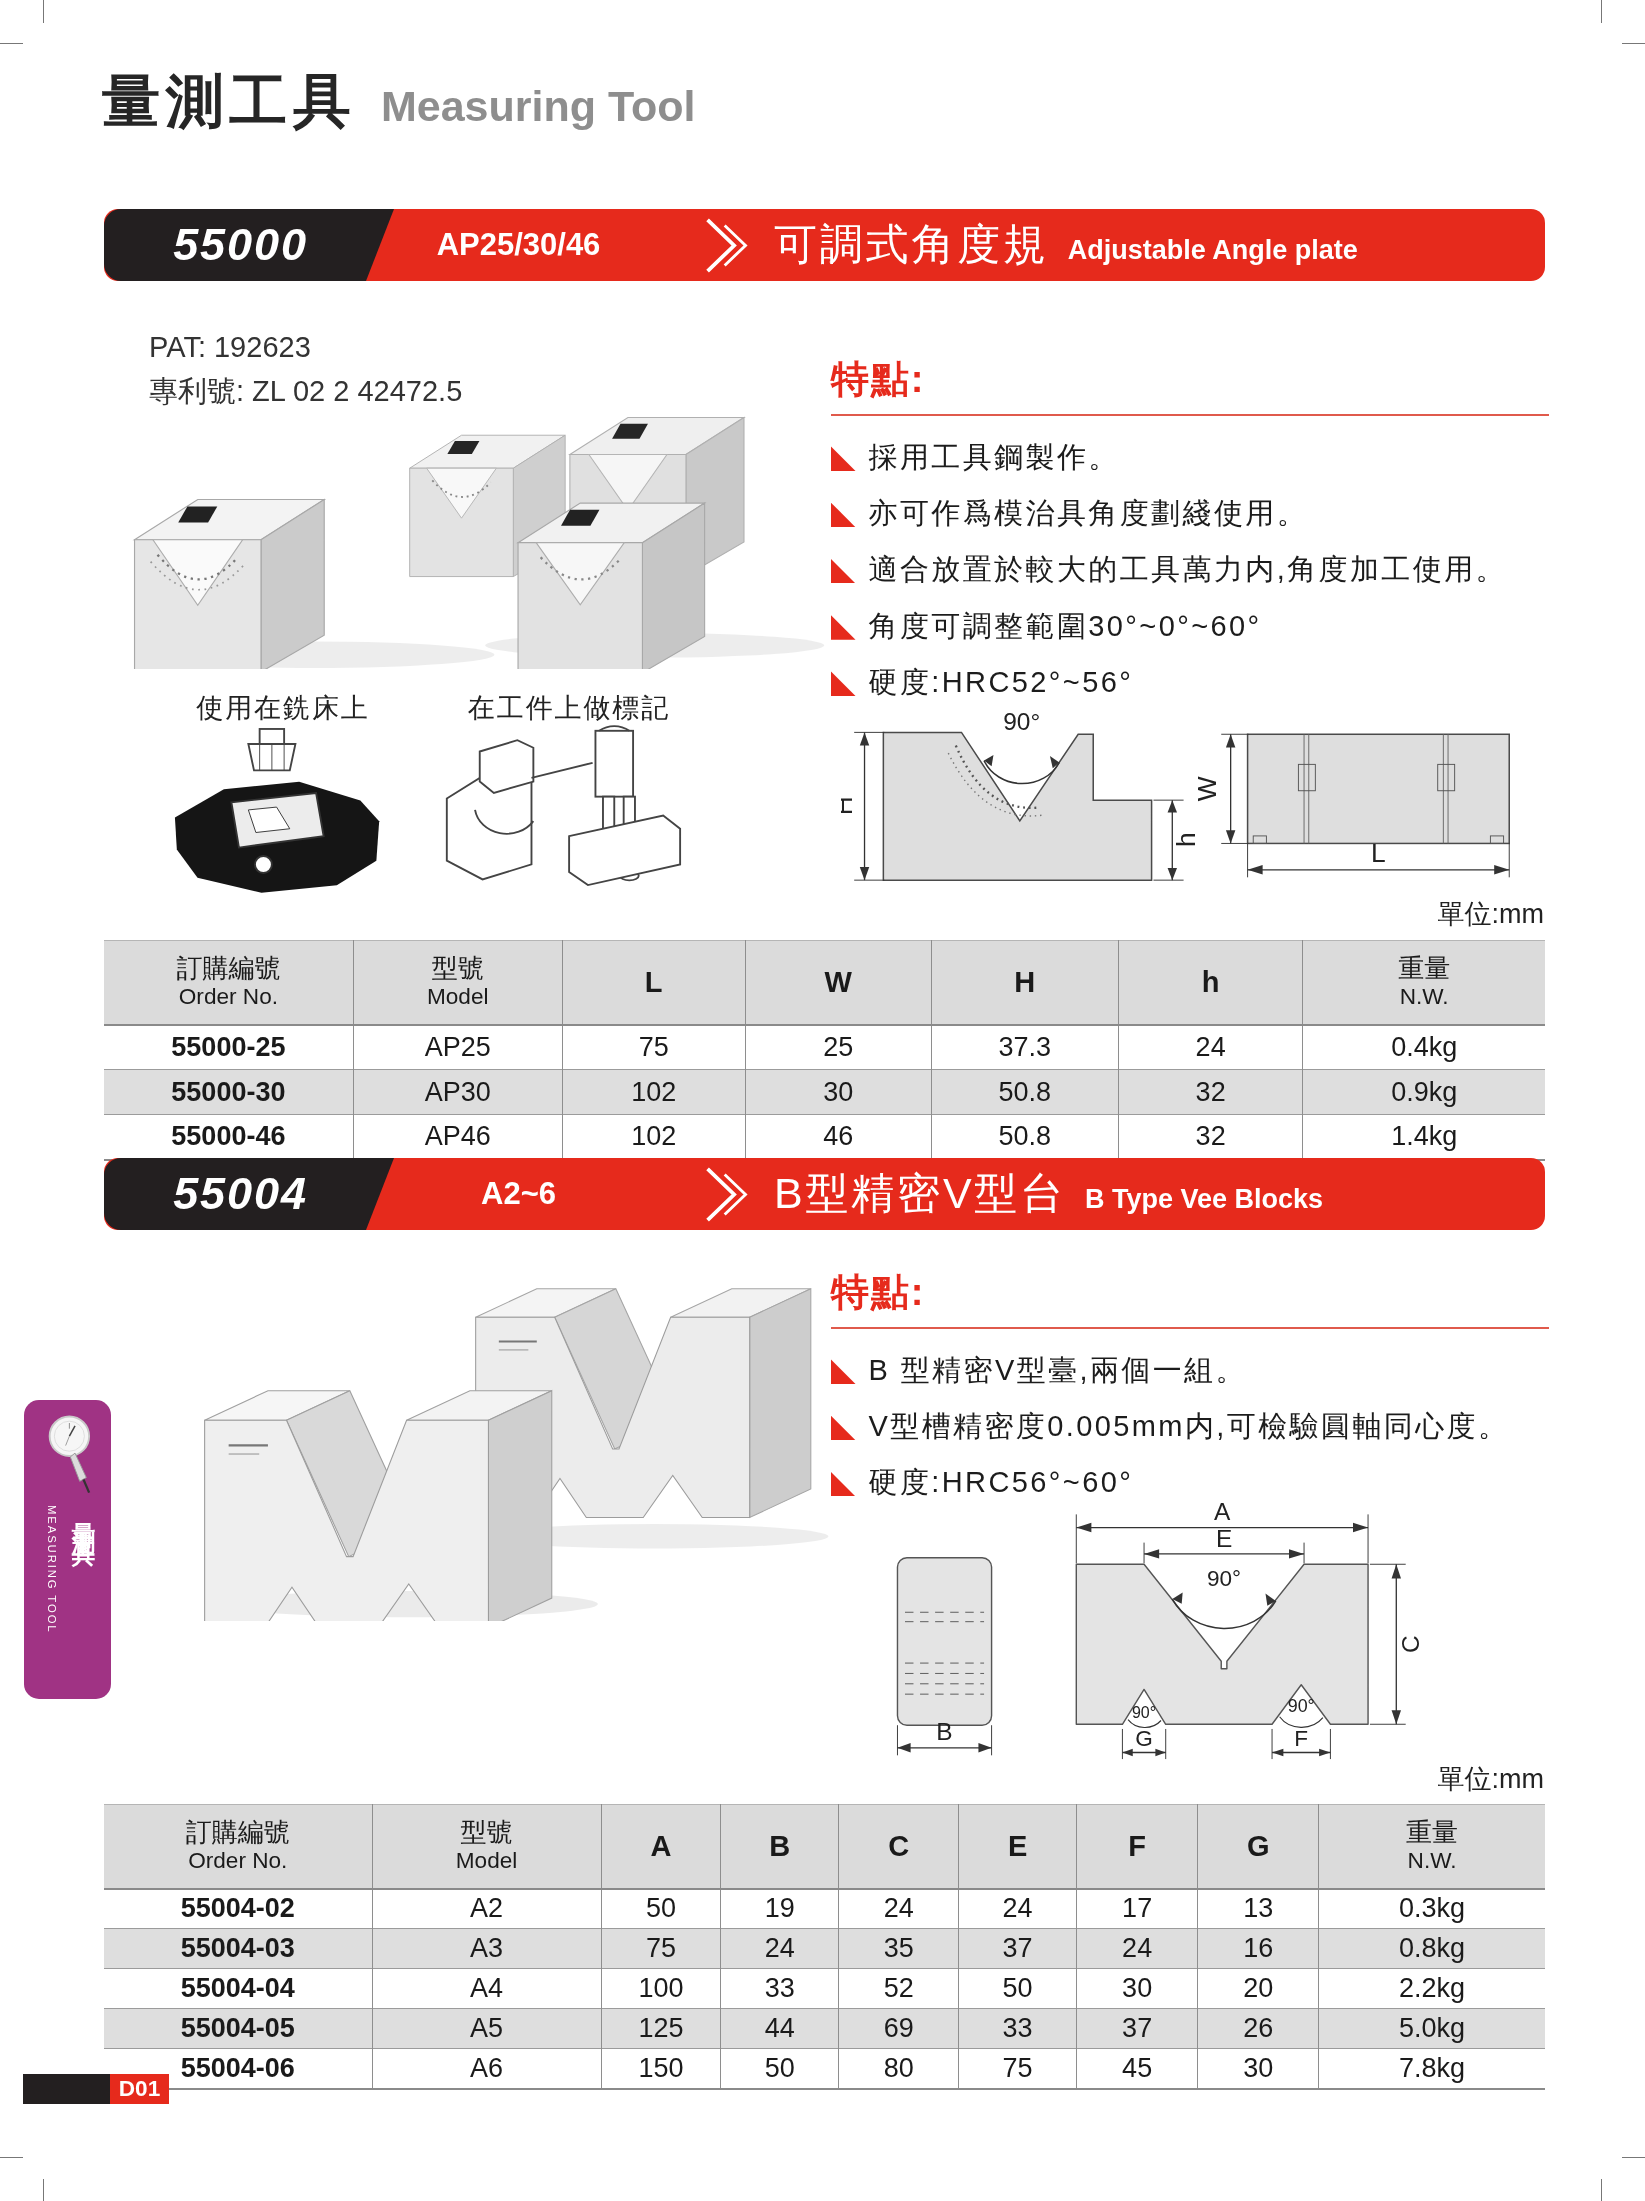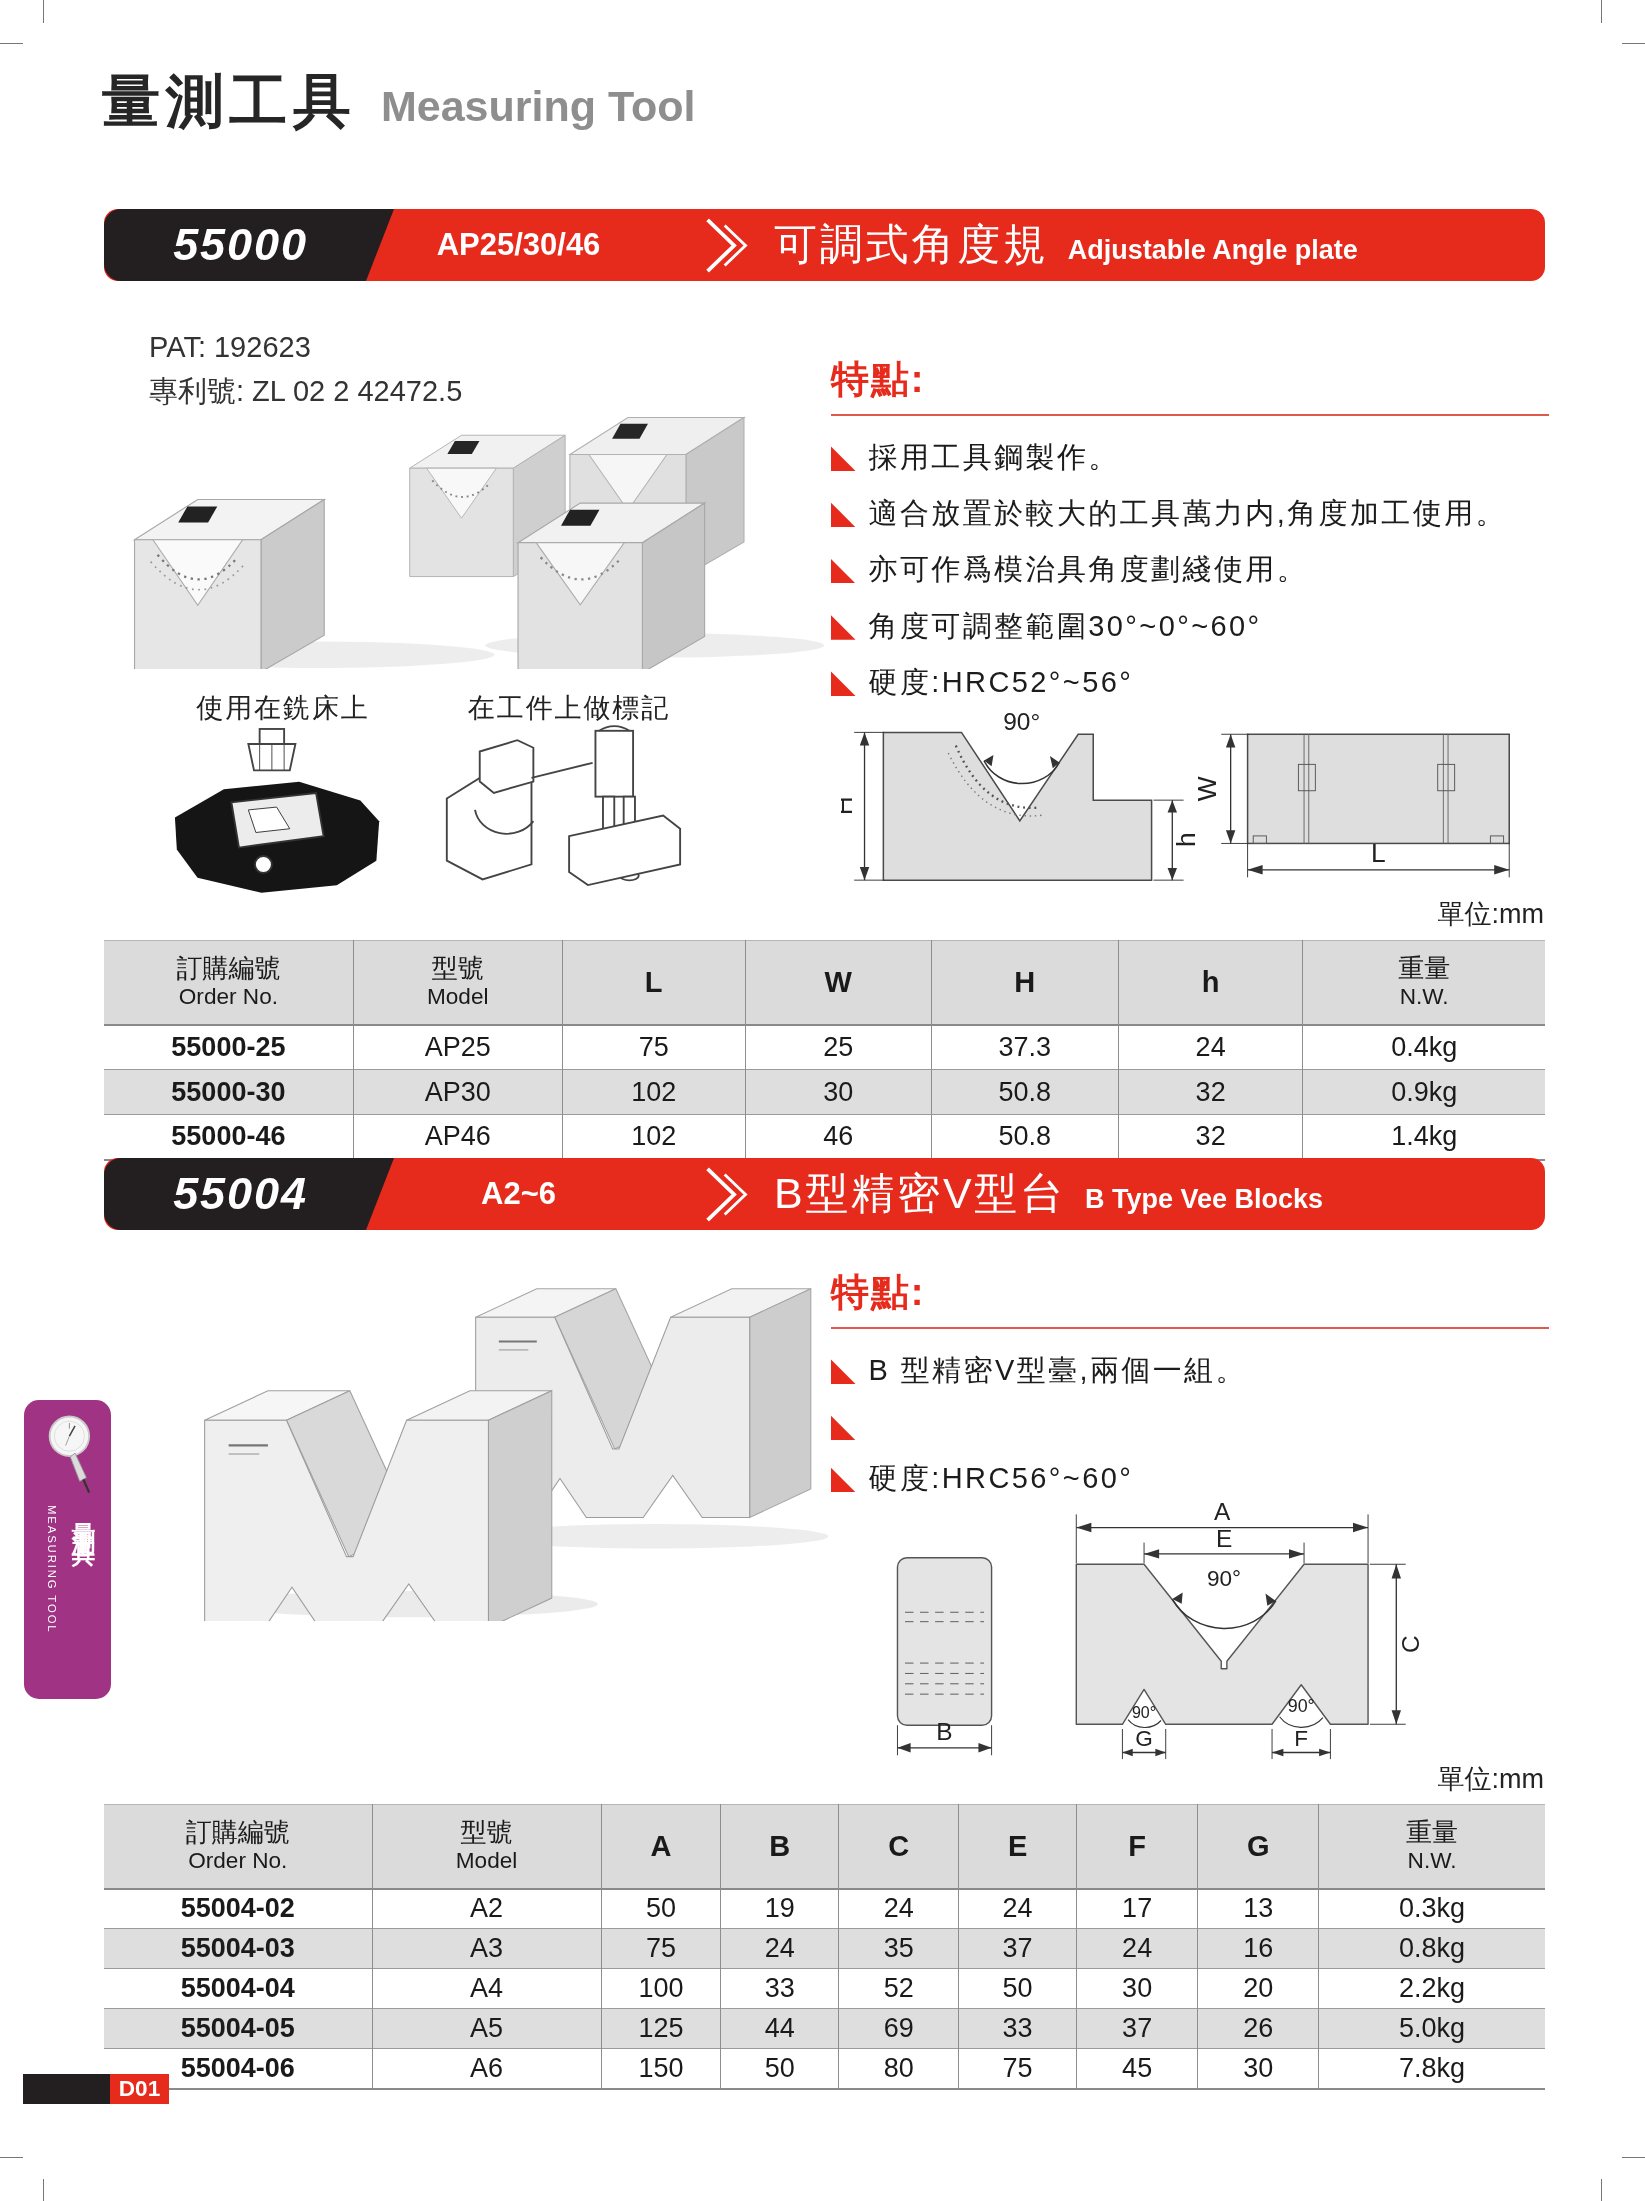--- a/index.html
+++ b/index.html
@@ -156,25 +156,25 @@
 
   <div class="abs features" style="top:354px;">
     <div class="ttl">特點:</div>
     <div class="rule"></div>
     <div class="feat">
       <span class="tri"></span>
       <span class="txt">採用工具鋼製作。</span>
     </div>
     <div class="feat">
       <span class="tri"></span>
+      <span class="txt">亦可作爲模治具角度劃綫使用。</span>
+    </div>
+    <div class="feat">
+      <span class="tri"></span>
       <span class="txt">適合放置於較大的工具萬力内,角度加工使用。</span>
-    </div>
-    <div class="feat">
-      <span class="tri"></span>
-      <span class="txt">亦可作爲模治具角度劃綫使用。</span>
     </div>
     <div class="feat">
       <span class="tri"></span>
       <span class="txt">角度可調整範圍30°~0°~60°</span>
     </div>
     <div class="feat">
       <span class="tri"></span>
       <span class="txt">硬度:HRC52°~56°</span>
     </div>
   </div>
@@ -373,20 +373,21 @@
 
   <div class="abs features" style="top:1267px;">
     <div class="ttl">特點:</div>
     <div class="rule"></div>
     <div class="feat">
       <span class="tri"></span>
       <span class="txt">B 型精密V型臺,兩個一組。</span>
     </div>
     <div class="feat">
       <span class="tri"></span>
+      <span class="txt">V型槽精密度0.005mm内,可檢驗圓軸同心度。</span>
     </div>
     <div class="feat">
       <span class="tri"></span>
       <span class="txt">硬度:HRC56°~60°</span>
     </div>
   </div>
 
   <svg class="abs" style="left:841px;top:1503px;" width="704" height="259" viewBox="0 0 748 275">
 
     <rect x="60" y="58" width="100" height="178" rx="10" fill="#e4e4e4" stroke="#555" stroke-width="1.5"></rect>

